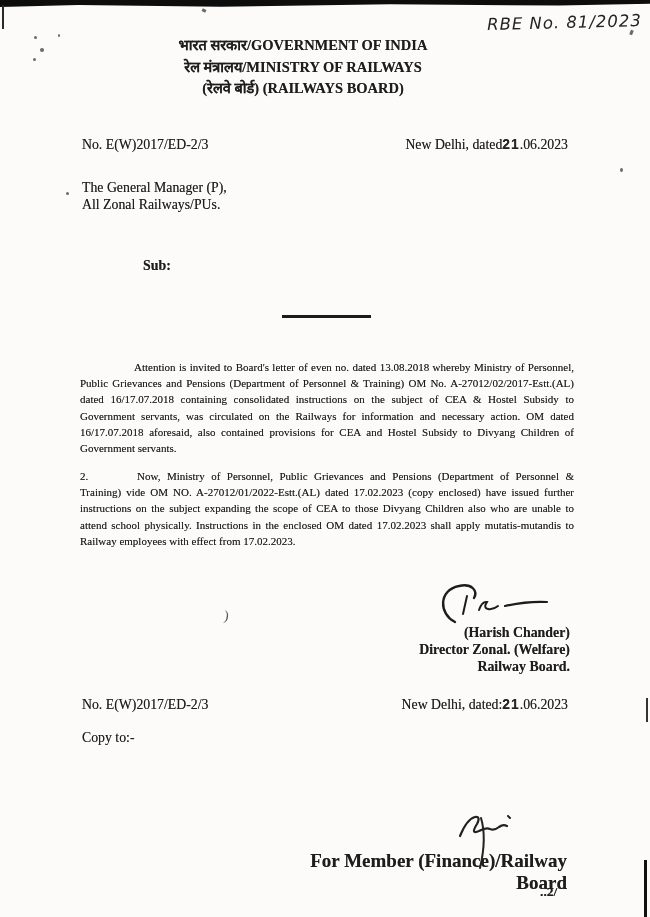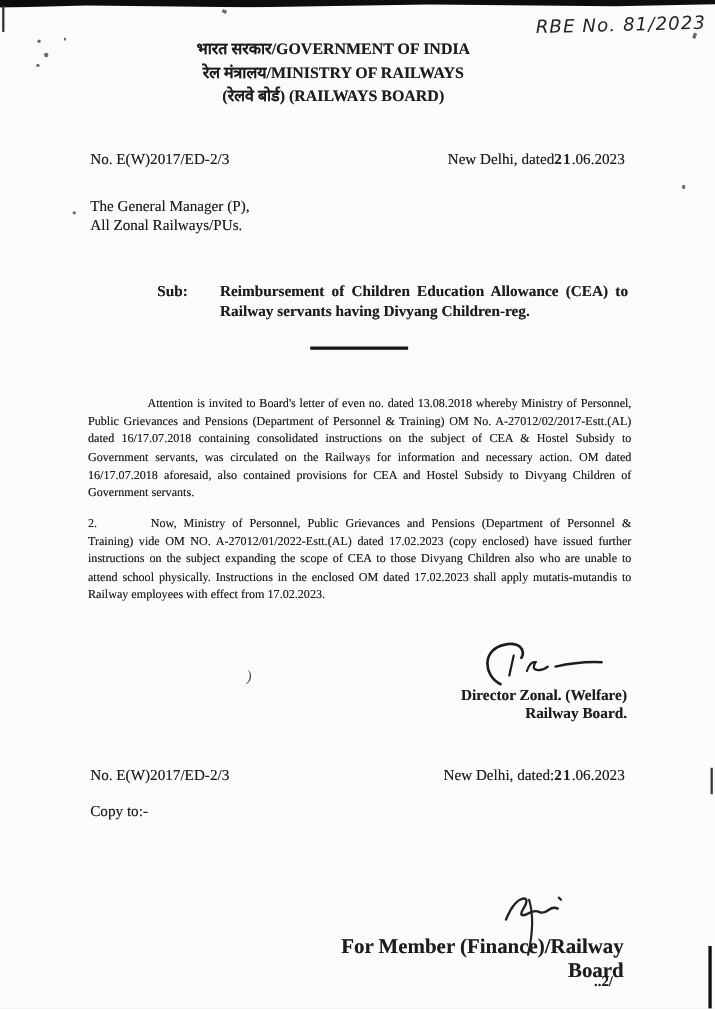--- a/index.html
+++ b/index.html
@@ -51,21 +51,21 @@
     text-align: center; font-weight: bold; font-size: 14.5px; line-height: 21.5px;
   }
 
   .ref-row {
     position: absolute; left: 82px; width: 486px;
     display: flex; justify-content: space-between;
     font-size: 13.8px;
   }
   .ref-row-top { top: 137px; }
   .ref-row-bottom { top: 697px; }
-  .date-day { font-weight: bold; font-style: normal; font-family: Liberation Serif, serif; letter-spacing: 1px; text-align: center; }
+  .date-day { font-weight: bold; font-style: normal; font-family: Liberation Sans, sans-serif; letter-spacing: 1px; text-align: center; }
 
   .addressee {
     position: absolute; top: 180px; left: 82px;
     font-size: 13.8px; line-height: 16.5px;
   }
 
   .subject {
     position: absolute; top: 257px; left: 143px; width: 428px;
     display: flex; font-weight: bold; font-size: 13.9px; line-height: 17.5px;
   }
@@ -141,39 +141,39 @@
     <span><span>New Delhi, dated</span><span class="handwriting date-day">21</span><span>.06.2023</span></span>
   </div>
 
   <div class="addressee typed">
     <div>The General Manager (P),</div>
     <div>All Zonal Railways/PUs.</div>
   </div>
 
   <div class="subject typed">
     <span class="subject-label">Sub:</span>
-    <span class="subject-text">Reimbursement of Children Education Allowance (CEA) to Railway servants having Divyang Children-reg.</span>
   </div>
   <div class="subject-rule"></div>
 
   <p class="body-para para-1 typed">Attention is invited to Board's letter of even no. dated 13.08.2018 whereby Ministry of Personnel, Public Grievances and Pensions (Department of Personnel &amp; Training) OM No. A-27012/02/2017-Estt.(AL) dated 16/17.07.2018 containing consolidated instructions on the subject of CEA &amp; Hostel Subsidy to Government servants, was circulated on the Railways for information and necessary action. OM dated 16/17.07.2018 aforesaid, also contained provisions for CEA and Hostel Subsidy to Divyang Children of Government servants.</p>
 
   <p class="body-para para-2 typed"><span class="para-num">2.</span><span>Now, Ministry of Personnel, Public Grievances and Pensions (Department of Personnel &amp; Training) vide OM NO. A-27012/01/2022-Estt.(AL) dated 17.02.2023 (copy enclosed) have issued further instructions on the subject expanding the scope of CEA to those Divyang Children also who are unable to attend school physically. Instructions in the enclosed OM dated 17.02.2023 shall apply mutatis-mutandis to Railway employees with effect from 17.02.2023.</span></p>
 
 
   <svg class="sig1-svg" width="128" height="45" viewBox="0 0 128 45">
     <g fill="none" stroke="#1c1c1c" stroke-linecap="round">
       <path d="M18,40 C2,32 1,8 22,4 C35,1 41,9 37,16" stroke-width="2.4"></path>
       <path d="M30,14 L26,32" stroke-width="2"></path>
       <path d="M42,28 q3,-9 8,-8 q-4,6 1,7 q5,1 10,-3" stroke-width="2"></path>
       <path d="M68,24 q22,-5 42,-4" stroke-width="2.2"></path>
     </g>
   </svg>
 
   <div class="signature-block typed">
+    <div>(Harish Chander)</div>
     <div>Director Zonal. (Welfare)</div>
     <div>Railway Board.</div>
   </div>
 
   <div class="ref-row ref-row-bottom typed">
     <span>No. E(W)2017/ED-2/3</span>
     <span><span>New Delhi, dated:</span><span class="handwriting date-day">21</span><span>.06.2023</span></span>
   </div>
 
   <div class="copy-label typed">Copy to:-</div>

